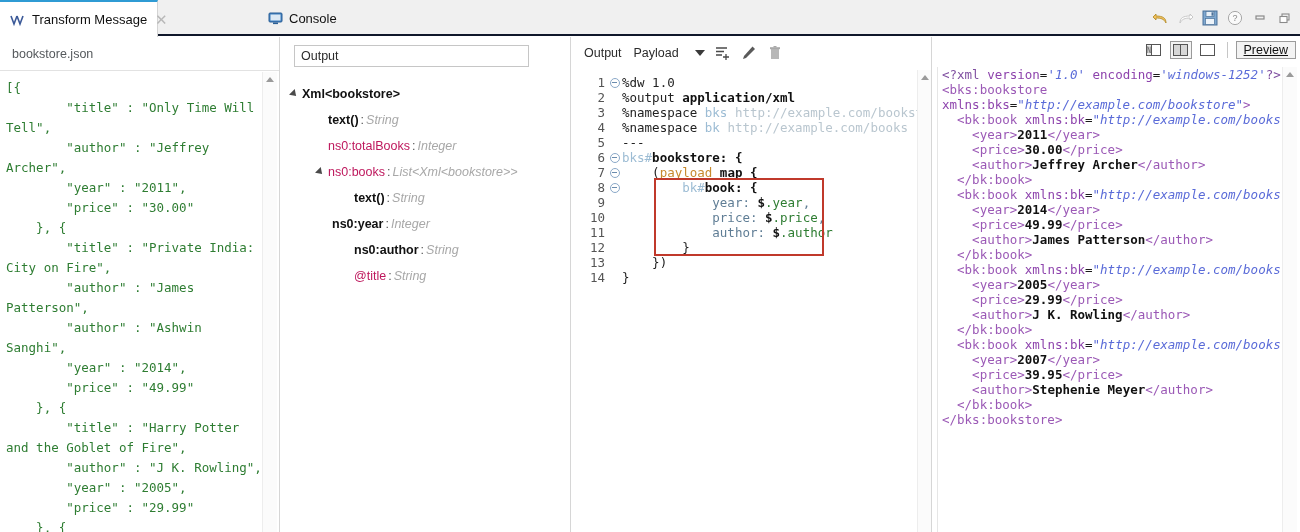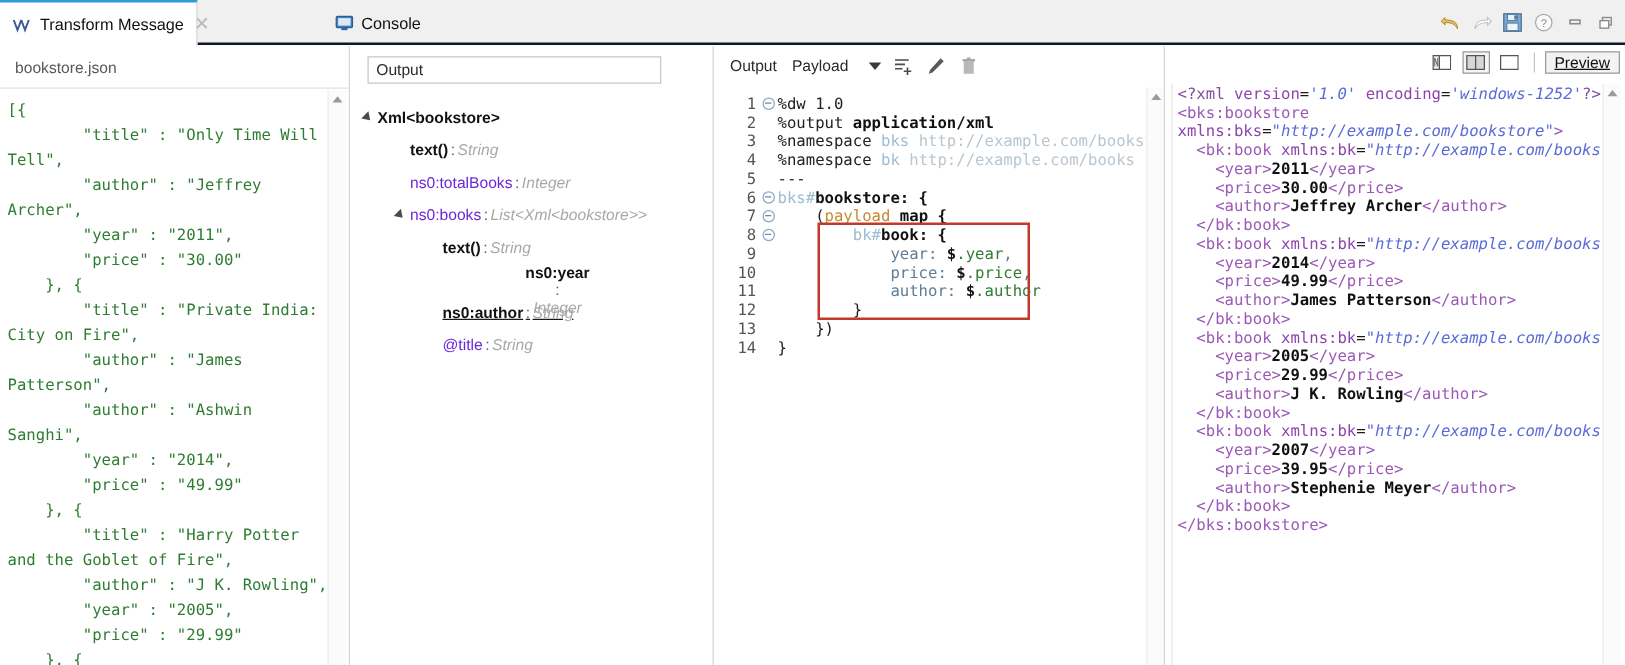--- a/index.html
+++ b/index.html
@@ -108,21 +108,21 @@
   .tw {
     width: 0; height: 0; margin-right: 5px;
     border-top: 4.5px solid transparent;
     border-bottom: 4.5px solid transparent;
     border-left: 6px solid #4a4a4a;
     transform: rotate(45deg);
     flex: none;
   }
   .tw-spacer { width: 11px; flex: none; }
   .nm { font-weight: bold; color: #111; }
-  .nm-dim { color: #6d28d9; font-weight: normal; }
+  .nm-dim { color: #be185d; font-weight: normal; }
   .ty { font-style: italic; color: #a8a8a8; font-weight: normal; text-align: center; }
   .sep { color: #555; margin: 0 2px; }
 
   
   .code-panel { position: absolute; left: 572px; top: 0; width: 360px; height: 495px; }
   .code-toolbar {
     position: absolute; left: 0; top: 0; width: 360px; height: 32px;
     display: flex; align-items: center; padding-left: 6px; gap: 0;
     font-size: 12.5px; color: #2b2b2b;
   }
@@ -333,27 +333,27 @@
           <span class="nm nm-dim">ns0:books</span>
           <span class="sep"> : </span>
           <span class="ty">List&lt;Xml&lt;bookstore&gt;&gt;</span>
         </div>
         <div class="tree-row" style="padding-left: 62px;">
           <span class="tw-spacer"></span>
           <span class="nm">text()</span>
           <span class="sep"> : </span>
           <span class="ty">String</span>
         </div>
-        <div class="tree-row" style="padding-left: 40px; flex-direction: column;">
+        <div class="tree-row" style="padding-left: 40px;">
           <span class="tw-spacer"></span>
           <span class="nm">ns0:year</span>
           <span class="sep"> : </span>
           <span class="ty">Integer</span>
         </div>
-        <div class="tree-row" style="padding-left: 62px; text-decoration: underline;">
+        <div class="tree-row" style="padding-left: 62px;">
           <span class="tw-spacer"></span>
           <span class="nm">ns0:author</span>
           <span class="sep"> : </span>
           <span class="ty">String</span>
         </div>
         <div class="tree-row" style="padding-left: 62px;">
           <span class="tw-spacer"></span>
           <span class="nm nm-dim">@title</span>
           <span class="sep"> : </span>
           <span class="ty">String</span>

